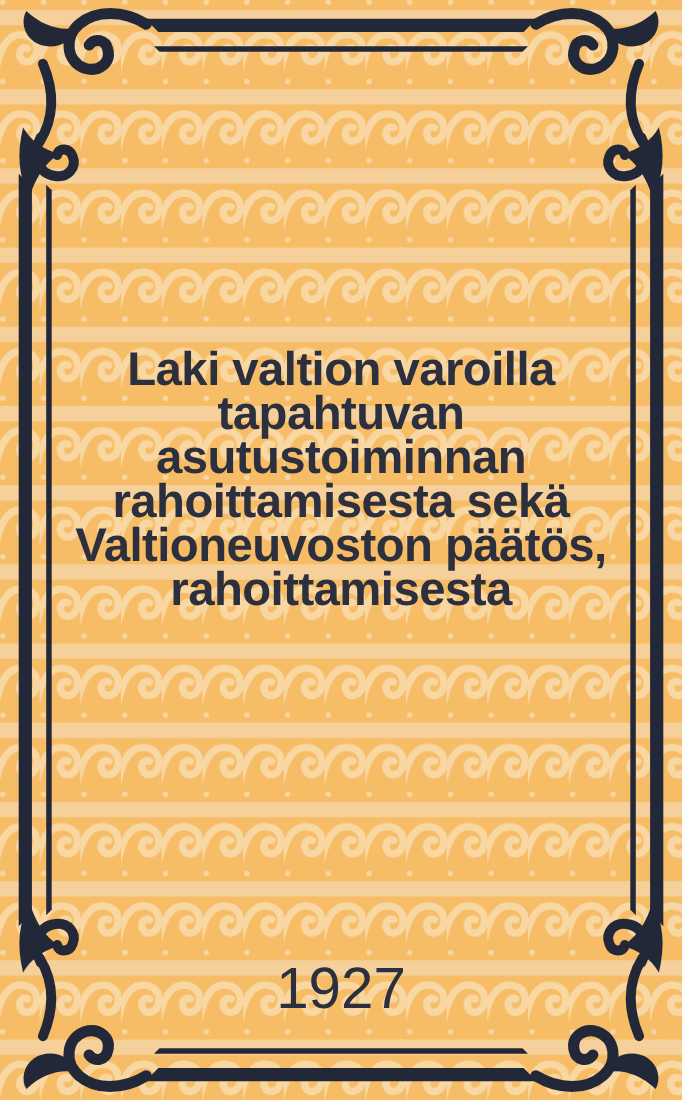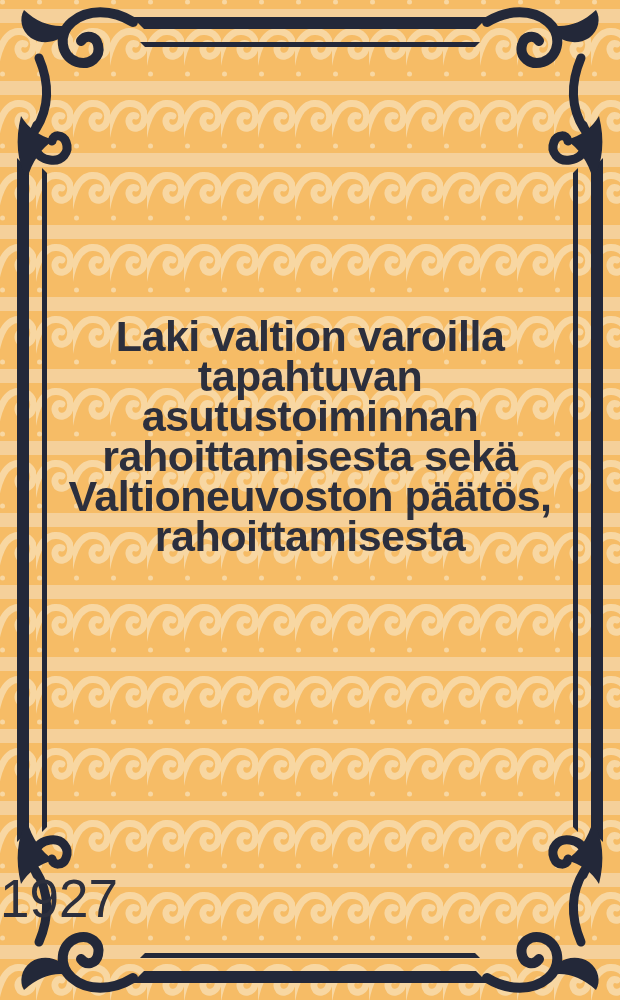--- a/index.html
+++ b/index.html
@@ -25,20 +25,21 @@
     font-weight: 700;
     font-size: 43px;
     line-height: 40px;
     letter-spacing: -0.5px;
     color: #2c2f3d;
   }
   .title span { display: block; }
   .year {
     position: absolute;
     left: 0; right: 0; top: 872px;
+    text-align: center;
     font-weight: 400;
     font-size: 53px;
     line-height: 53px;
     color: #2c2f3d;
   }
 </style>
 </head>
 <body>
 
 <div class="cover">

